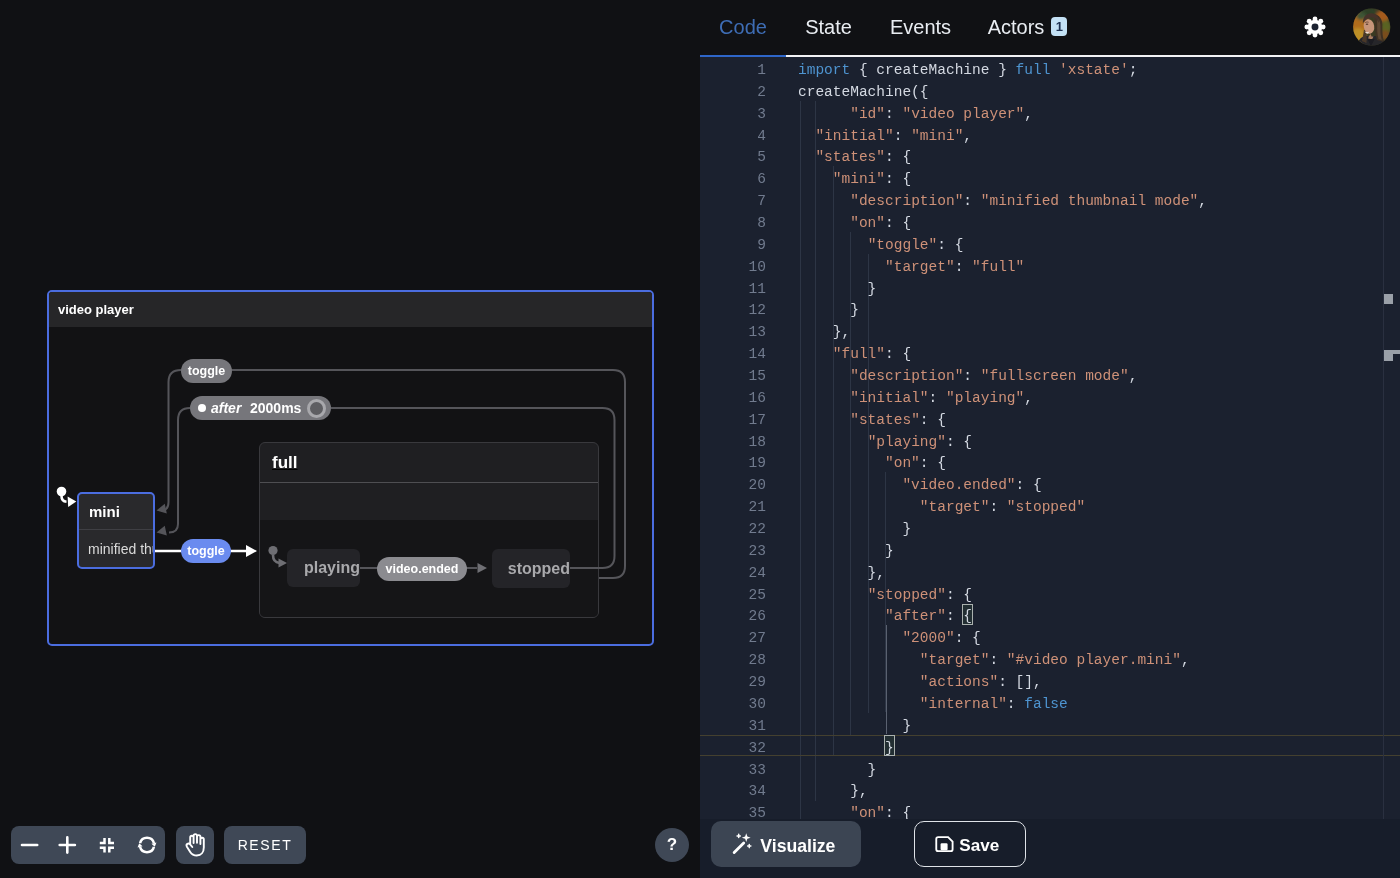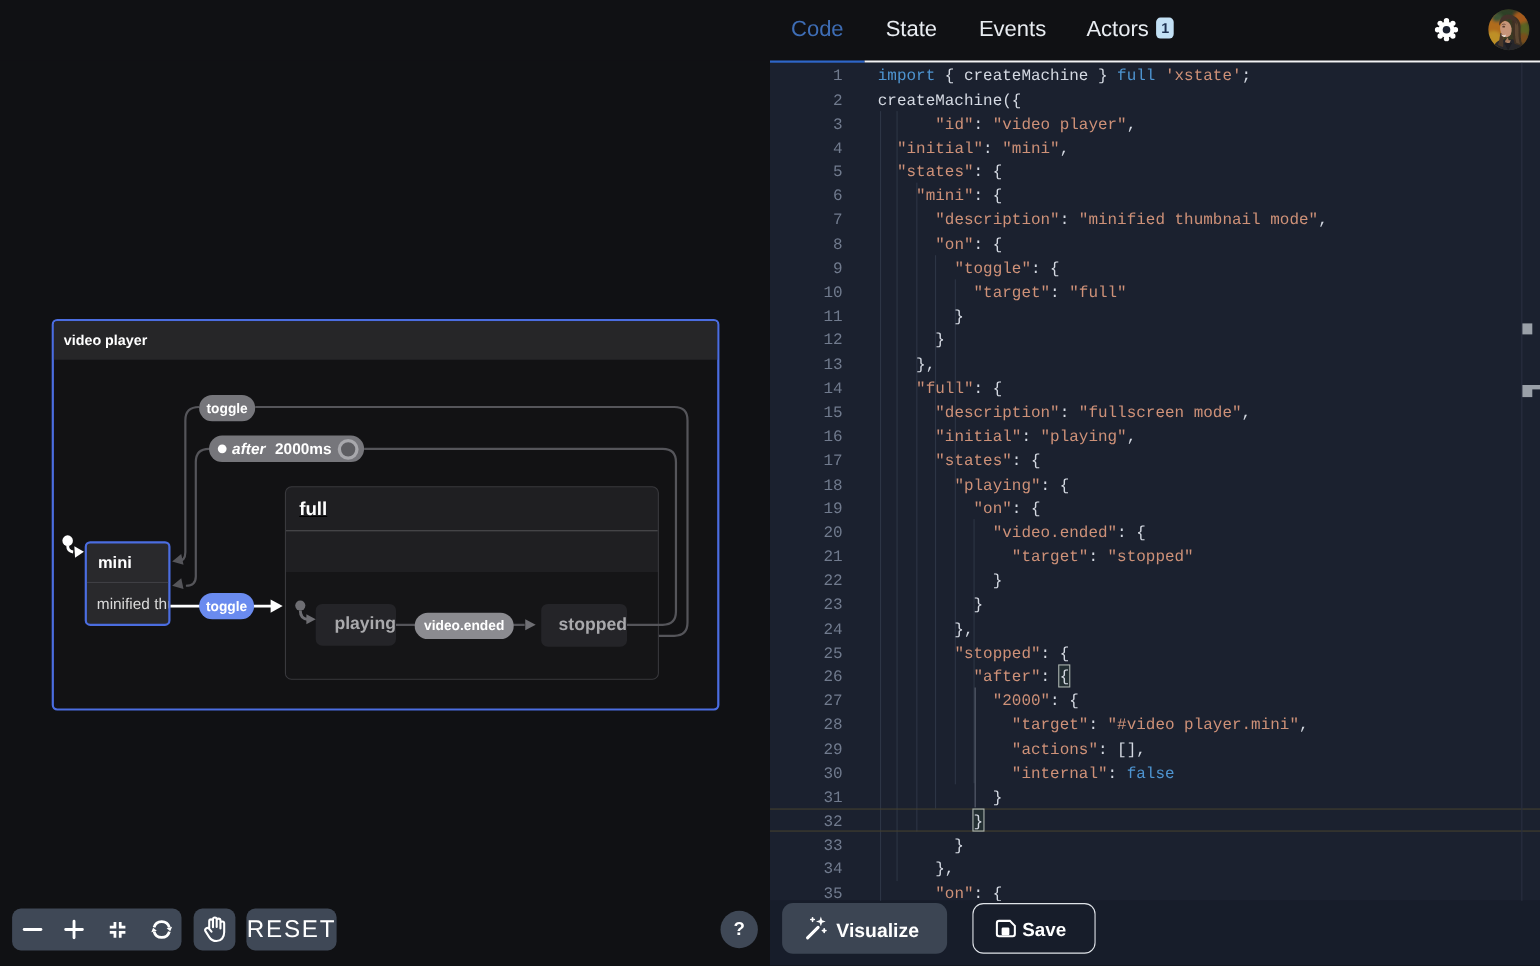--- a/index.html
+++ b/index.html
@@ -59,21 +59,21 @@
   #after-ms { position:absolute; left:60px; top:0; height:24px; line-height:24px; font-size:14px; }
   #after-ring { position:absolute; left:117px; top:2.5px; width:19px; height:19px; border-radius:10px;
      border:3.5px solid #a8a8ac; background:#5e5e62; }
 
   #edges { position:absolute; left:0; top:0; width:1400px; height:878px; pointer-events:none; }
 
   
   .ctl { position:absolute; background:#3f4856; border-radius:8px; }
   #ctl-group { left:11px; top:826px; width:154px; height:38px; }
   #ctl-hand { left:176px; top:826px; width:38px; height:38px; }
-  #ctl-reset { left:224px; top:826px; width:82px; height:38px; color:#fff; font-size:22px;
+  #ctl-reset { left:224px; top:826px; width:82px; height:38px; color:#fff; font-size:14px;
       font-weight:normal; letter-spacing:1.6px; text-align:center; line-height:38px; }
   #ctl-q { left:655px; top:828px; width:34px; height:34px; border-radius:17px; color:#fff;
       font-size:17px; font-weight:bold; text-align:center; line-height:34px; }
 
   
   #editor { position:absolute; left:700px; top:57px; width:700px; height:762px; background:#1b212f; overflow:hidden; }
   #gutter { position:absolute; left:0; top:3px; width:66px; text-align:right; color:#717b8e;
      font-family:"Liberation Mono", monospace; font-size:14.5px; line-height:21.86px; white-space:pre; }
   #code { position:absolute; left:98px; top:3px; font-family:"Liberation Mono", monospace; font-size:14.5px;
      line-height:21.86px; white-space:pre; color:#d4d9e2; }
@@ -82,21 +82,21 @@
   #ovr-line { position:absolute; left:683px; top:0; width:1px; height:762px; background:#2a3040; }
   .ovr-mark { position:absolute; background:#9aa0a8; }
   #cur-line { position:absolute; left:0; top:678px; width:700px; height:21px;
      border-top:1px solid #44402f; border-bottom:1px solid #44402f; }
   .bracket { position:absolute; width:11px; height:21px; border:1px solid #aab1ae; background:rgba(80,130,70,0.14); }
 
   
   #botbar { position:absolute; left:700px; top:819px; width:700px; height:59px; background:#171d2a; }
   #btn-visualize { position:absolute; left:711px; top:821px; width:150px; height:46px; background:#3c4553;
      border-radius:10px; color:#fff; font-size:17px; font-weight:bold; }
-  #btn-save { position:absolute; left:884px; top:821px; width:112px; height:46px; background:transparent;
+  #btn-save { position:absolute; left:914px; top:821px; width:112px; height:46px; background:transparent;
      border:1.5px solid #dfe3e8; border-radius:10px; color:#e5e5e5; font-size:17px; font-weight:bold; }
   .btn-inner { position:absolute; left:0; top:0; width:100%; height:100%; }
 </style>
 </head>
 <body>
 <div id="app">
 
   <div id="canvas"></div>
 
   <div id="machine">

